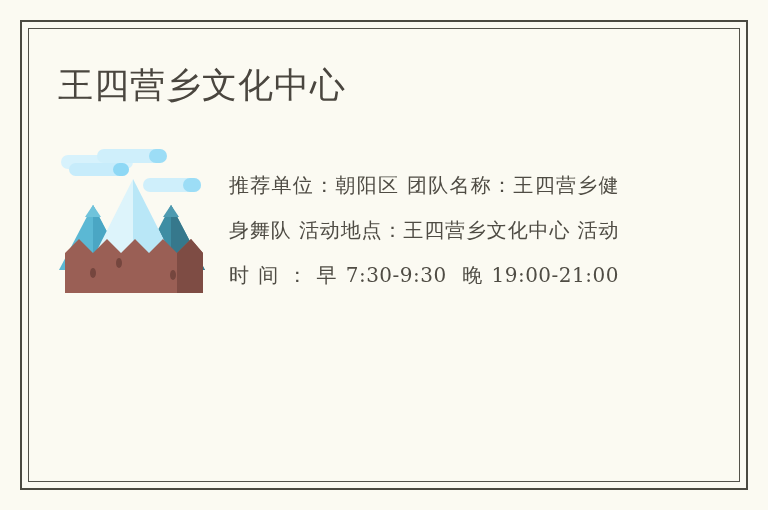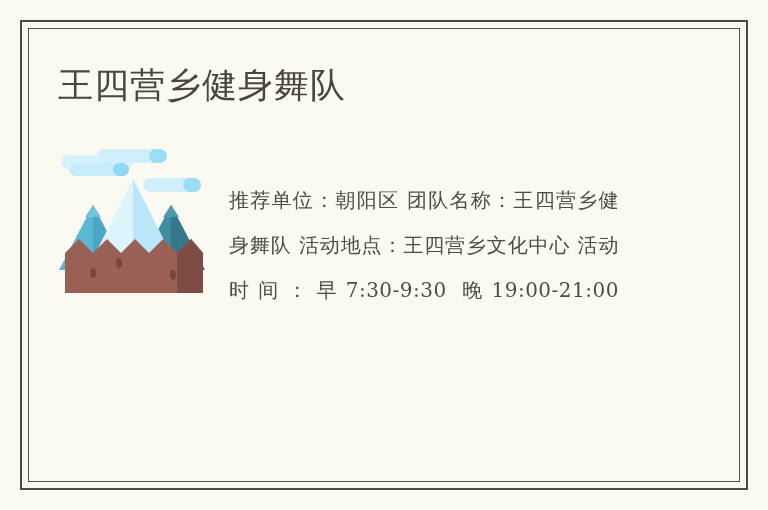--- a/index.html
+++ b/index.html
@@ -70,21 +70,21 @@
   #illustration svg {
     display: block;
     width: 152px;
     height: 152px;
   }
 
   
   #details {
     position: absolute;
     left: 229px;
-    top: 178px;
+    top: 163px;
     width: 390px;
     font-family: "DejaVu Serif", "Liberation Serif", serif;
     font-size: 20px;
     line-height: 45px;
     color: #4F4C44;
     text-align: justify;
     text-justify: inter-character;
     letter-spacing: 0.5px;
     word-break: break-all;
   }
@@ -95,21 +95,21 @@
   }
 </style>
 </head>
 <body>
 
 <div id="card">
 
   <div class="frame-outer"></div>
   <div class="frame-inner"></div>
 
-  <div id="title">王四营乡健身舞队</div>
+  <div id="title">王四营乡文化中心</div>
 
   <div id="illustration">
     <svg viewBox="0 0 152 152" xmlns="http://www.w3.org/2000/svg" aria-hidden="true">
 
       <g>
         <rect x="4" y="10" width="72" height="14" rx="7" fill="#D7F2FC"></rect>
         <rect x="40" y="4" width="68" height="14" rx="7" fill="#CFEFFB"></rect>
         <rect x="92" y="4" width="18" height="14" rx="7" fill="#9CDDF6"></rect>
         <rect x="12" y="18" width="60" height="13" rx="6.5" fill="#C7ECFB"></rect>
         <rect x="56" y="18" width="16" height="13" rx="6.5" fill="#8ED8F5"></rect>

